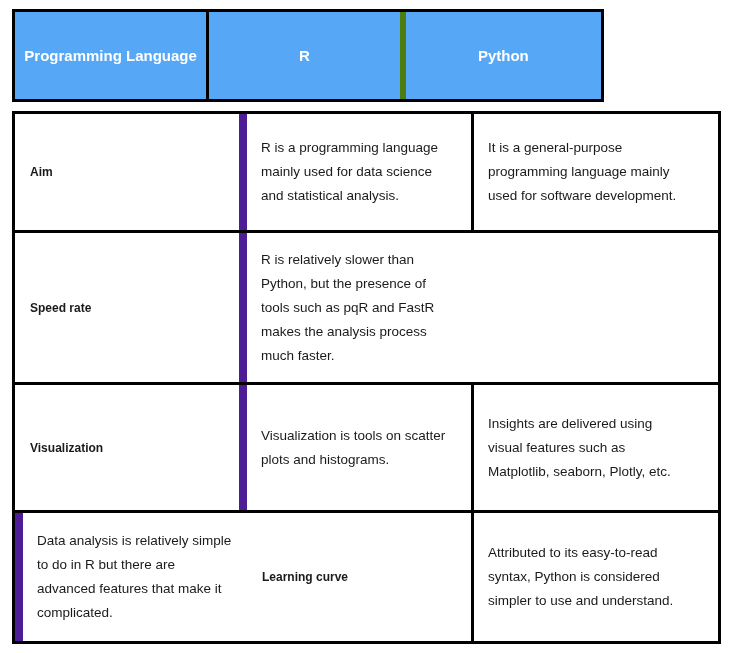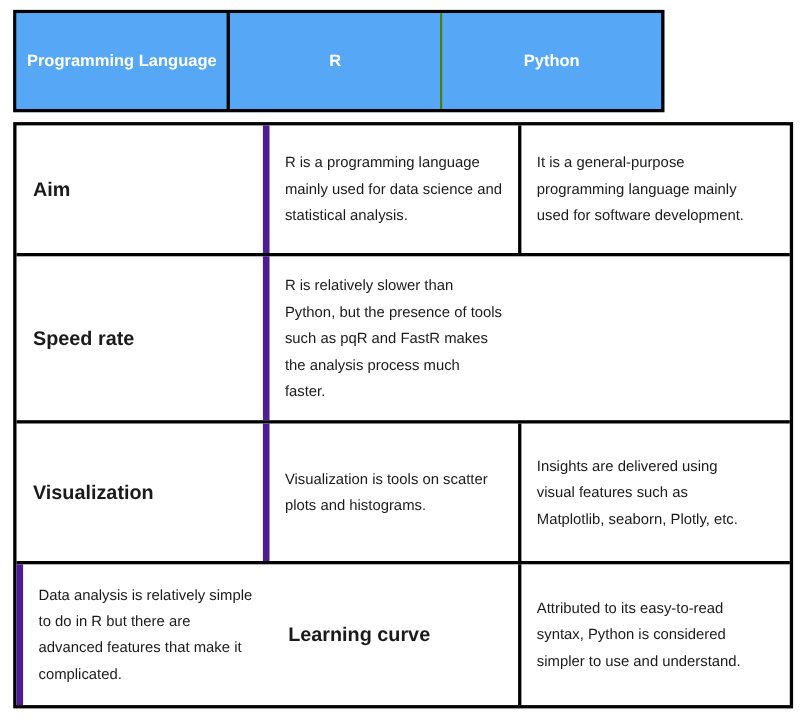--- a/index.html
+++ b/index.html
@@ -39,21 +39,21 @@
     text-align: center;
     color: #ffffff;
     font-size: 15px;
     font-weight: bold;
     line-height: 22px;
     box-sizing: border-box;
     background: #56A8F7;
   }
   .header-cell.c1 { width: 230px; }
   .header-cell.c2 { width: 232px; border-left: 3px solid #000000; }
-  .header-cell.c3 { width: 241px; border-left: 2px solid #4d7c0f; }
+  .header-cell.c3 { width: 241px; border-left: 6px solid #4d7c0f; }
 
   
   .body-block {
     margin-top: 9px;
     width: 709px;
     box-sizing: border-box;
     border: 3px solid #000000;
     background: #ffffff;
   }
   .data-row {
@@ -69,25 +69,25 @@
     display: flex;
     align-items: center;
     font-size: 13.5px;
     line-height: 24px;
     color: #1a1a1a;
   }
   .cell.c1 {
     width: 224px;
     padding: 0 14px 0 15px;
     font-weight: bold;
-    font-size: 18px;
+    font-size: 12px;
   }
   .cell.c2 {
     width: 232px;
-    border-left: 6px solid #4c1d95;
+    border-left: 8px solid #4c1d95;
     padding: 0 14px 0 14px;
   }
   .cell.c3 {
     width: 247px;
     border-left: 3px solid #000000;
     padding: 0 28px 0 14px;
   }
 
   .r-aim          { height: 119px; }
   .r-speed        { height: 152px; }

